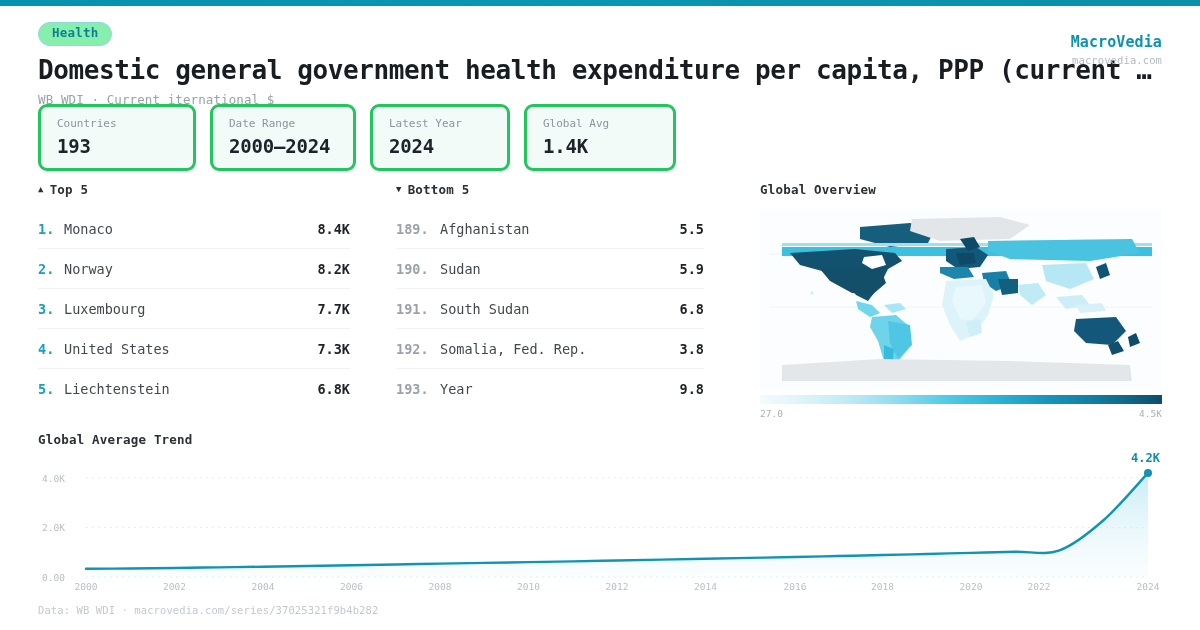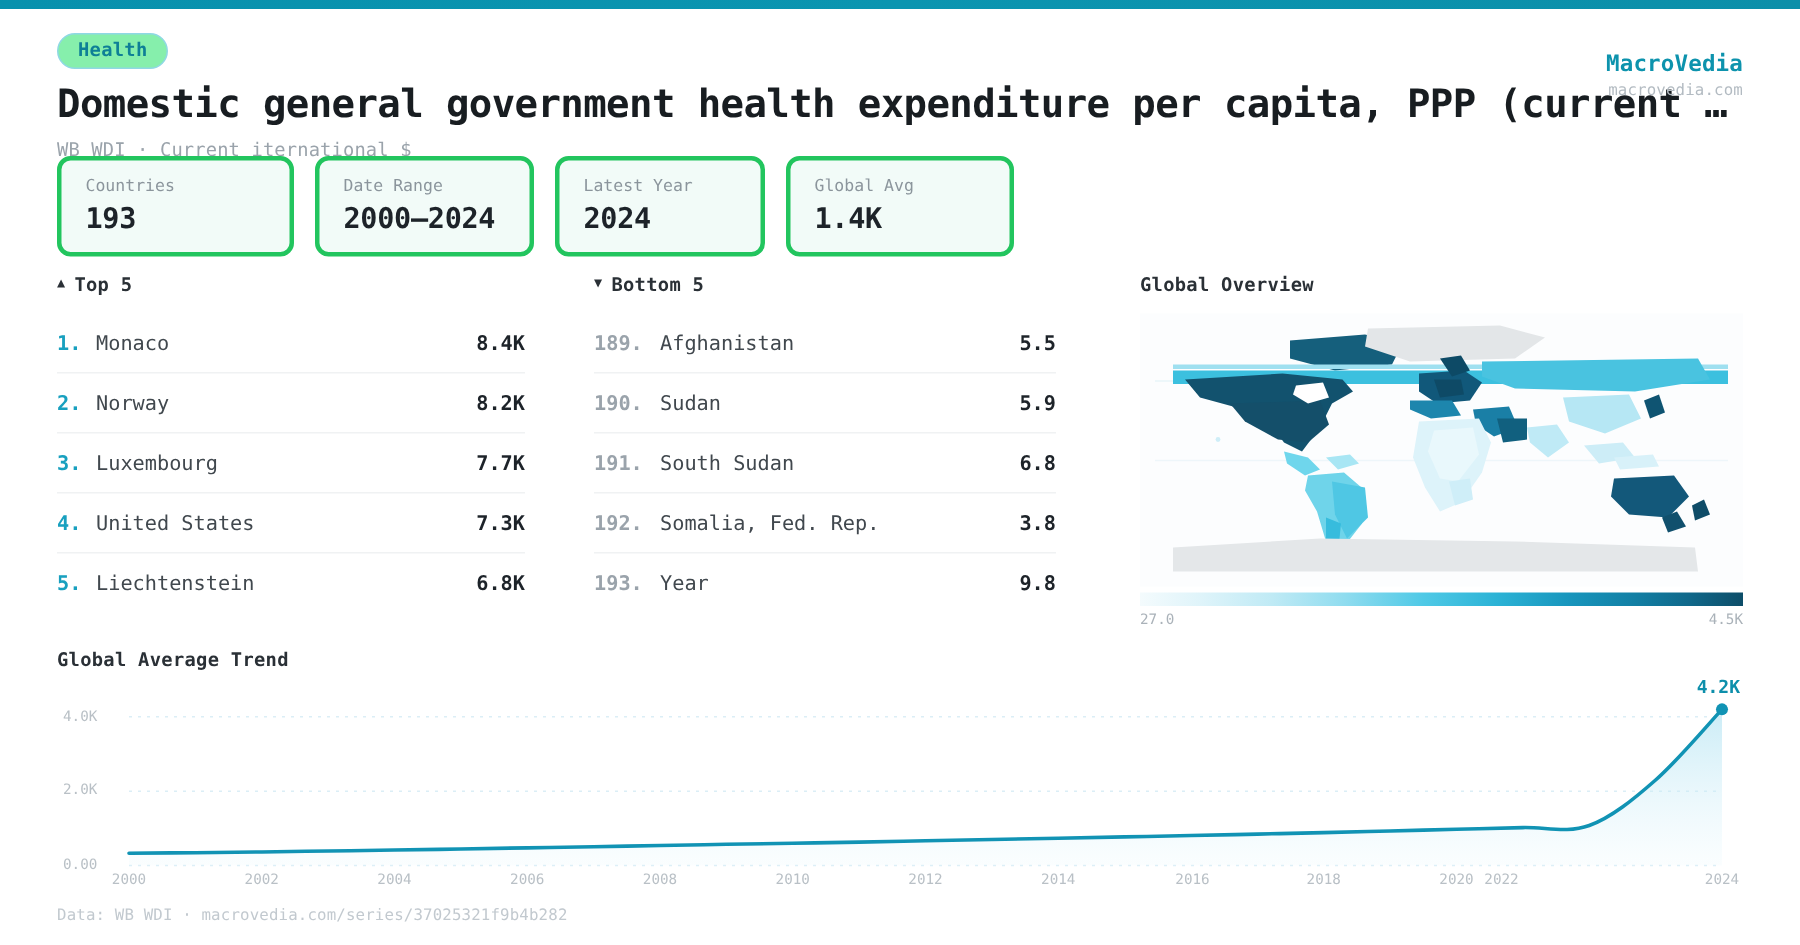--- a/index.html
+++ b/index.html
@@ -341,21 +341,21 @@
           <div class="xlab" style="left: 136.5px;">2002</div>
           <div class="xlab" style="left: 225px;">2004</div>
           <div class="xlab" style="left: 313.5px;">2006</div>
           <div class="xlab" style="left: 402px;">2008</div>
           <div class="xlab" style="left: 490.5px;">2010</div>
           <div class="xlab" style="left: 579px;">2012</div>
           <div class="xlab" style="left: 667.5px;">2014</div>
           <div class="xlab" style="left: 718px; margin-left: 39px;">2016</div>
           <div class="xlab" style="left: 844.5px;">2018</div>
           <div class="xlab" style="left: 933px;">2020</div>
-          <div class="xlab" style="left: 963px; text-align: center;">2022</div>
+          <div class="xlab" style="left: 1001px; text-align: center;">2022</div>
           <div class="xlab" style="left: 1110px;">2024</div>
         </div>
       <div class="endlabel" id="end-label" style="left: 1122px; top: 7.91304px;">4.2K</div>
     </div>
   </div>
 
   <div class="footer">Data: WB WDI · macrovedia.com/series/37025321f9b4b282</div>
 </div>
 
 </body></html>

